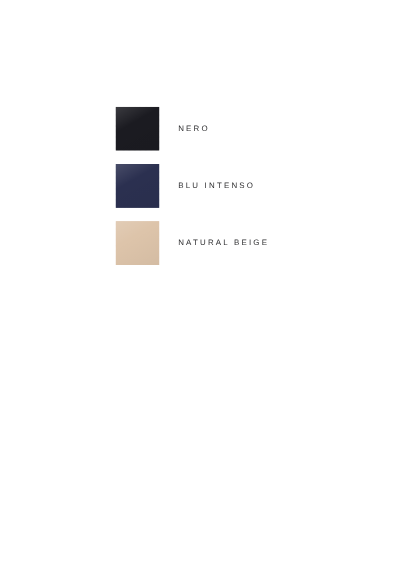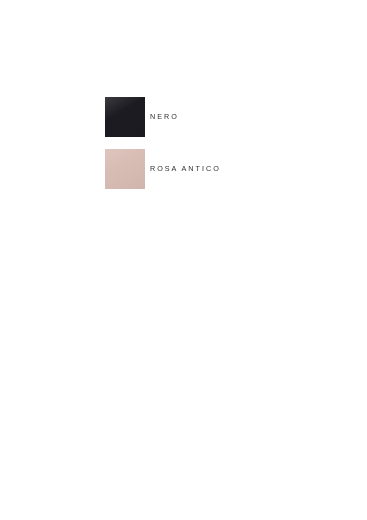--- a/index.html
+++ b/index.html
@@ -65,36 +65,40 @@
     position: absolute;
     inset: 0;
     background: linear-gradient(150deg,
                 rgba(255,255,255,0.14) 0%,
                 rgba(255,255,255,0.0) 38%,
                 rgba(0,0,0,0.045) 100%);
     pointer-events: none;
   }
 
   .swatch-label {
-    margin-left: 5px;
+    margin-left: 17px;
     font-size: 7.2px;
     letter-spacing: 2.0px;
     color: #2e2e30;
     text-transform: uppercase;
     white-space: nowrap;
     line-height: 1;
   }
 </style>
 </head>
 <body>
 
 <div id="palette-sheet">
   <ul id="swatch-list">
       <li class="swatch-row">
         <span class="swatch-chip" style="background-color: rgb(27, 27, 33);"></span>
         <span class="swatch-label">NERO</span>
       </li>
       <li class="swatch-row">
-        <span class="swatch-chip" style="background-color: rgb(216, 189, 180);"></span>
-        <span class="swatch-label">ROSA ANTICO</span>
+        <span class="swatch-chip" style="background-color: rgb(43, 48, 80);"></span>
+        <span class="swatch-label">BLU INTENSO</span>
+      </li>
+      <li class="swatch-row">
+        <span class="swatch-chip" style="background-color: rgb(221, 196, 170);"></span>
+        <span class="swatch-label">NATURAL BEIGE</span>
       </li>
     </ul>
 </div>
 
 </body></html>

